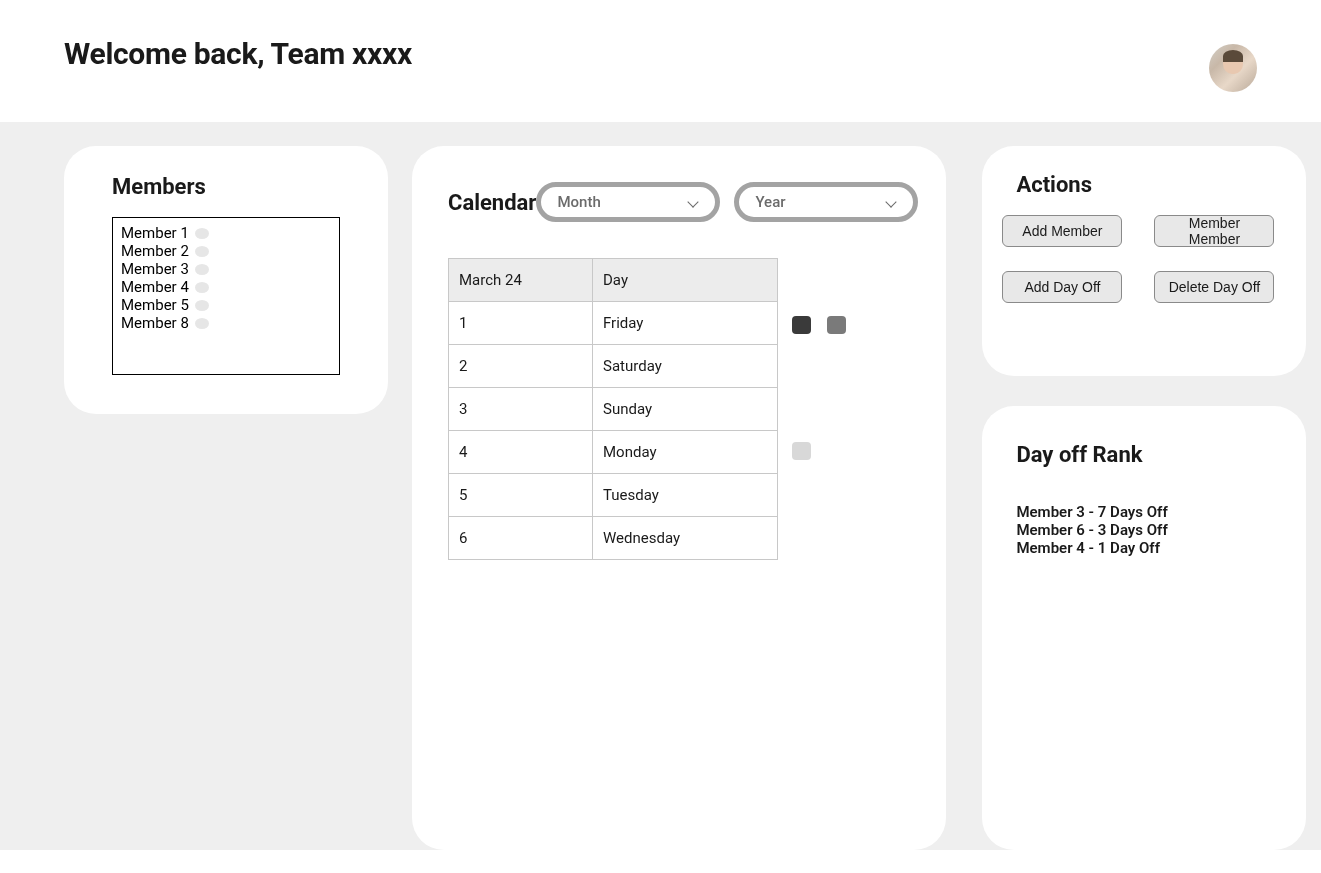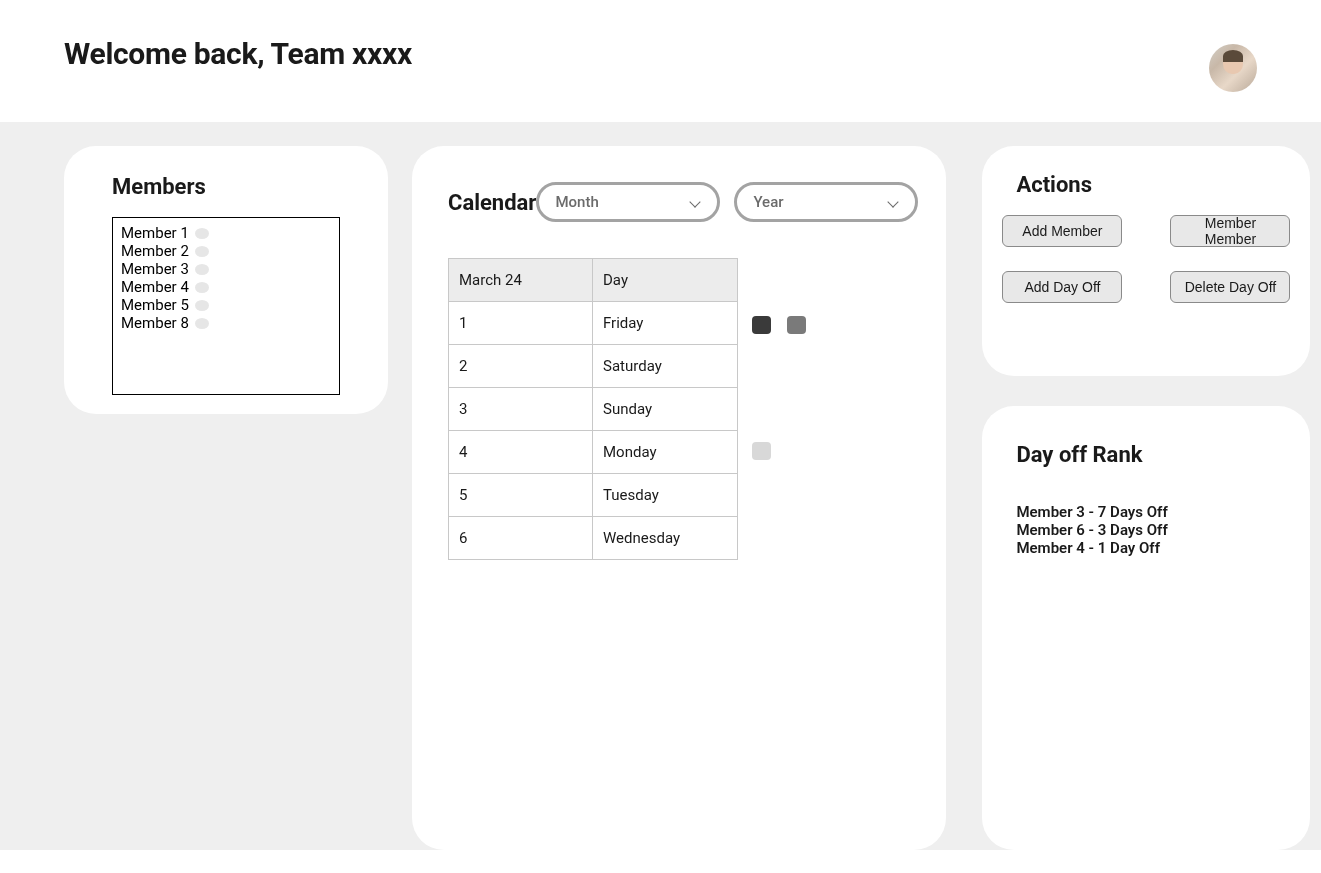--- a/index.html
+++ b/index.html
@@ -95,21 +95,21 @@
     }
     .card-title {
       font-size: 22px;
       font-weight: 700;
       color: #1a1a1a;
       margin-bottom: 18px;
     }
     .members-box {
       border: 1px solid #000;
       width: 228px;
-      height: 178px;
+      height: 158px;
       padding: 6px 8px;
       text-align: center;
     }
     .member-row {
       display: flex;
       align-items: center;
       gap: 6px;
       font-size: 15px;
       line-height: 18px;
       color: #000;
@@ -136,21 +136,21 @@
       font-weight: 700;
       color: #1a1a1a;
     }
     .selects {
       display: flex;
       gap: 14px;
     }
     .select {
       width: 184px;
       height: 40px;
-      border: 3px solid #a3a3a3;
+      border: 5px solid #a3a3a3;
       border-radius: 20px;
       background: #ffffff;
       display: flex;
       align-items: center;
       justify-content: space-between;
       padding: 0 16px;
       cursor: pointer;
     }
     .select-label {
       font-size: 15px;
@@ -172,21 +172,21 @@
       border-right: 1.5px solid #6b6b6b;
       border-bottom: 1.5px solid #6b6b6b;
       transform: rotate(45deg);
     }
     .calendar-row-wrap {
       display: flex;
       align-items: center;
     }
     .calendar-table {
       border-collapse: collapse;
-      width: 290px;
+      width: 330px;
     }
     .calendar-table th,
     .calendar-table td {
       border: 1px solid #c8c8c8;
       padding: 12px 10px;
       text-align: left;
       font-size: 15px;
       font-weight: 400;
       color: #1a1a1a;
       height: 42px;
@@ -230,21 +230,21 @@
       color: #1a1a1a;
       margin-bottom: 18px;
     }
     .actions-grid {
       display: flex;
       flex-direction: column;
       gap: 24px;
     }
     .actions-row {
       display: flex;
-      gap: 48px;
+      gap: 32px;
     }
     .actions-row-start { justify-content: flex-start; }
     .action-btn {
       height: 32px;
       width: 120px;
       border: 1px solid #8a8a8a;
       border-radius: 6px;
       background: #e8e8e8;
       font-size: 14px;
       color: #1a1a1a;

